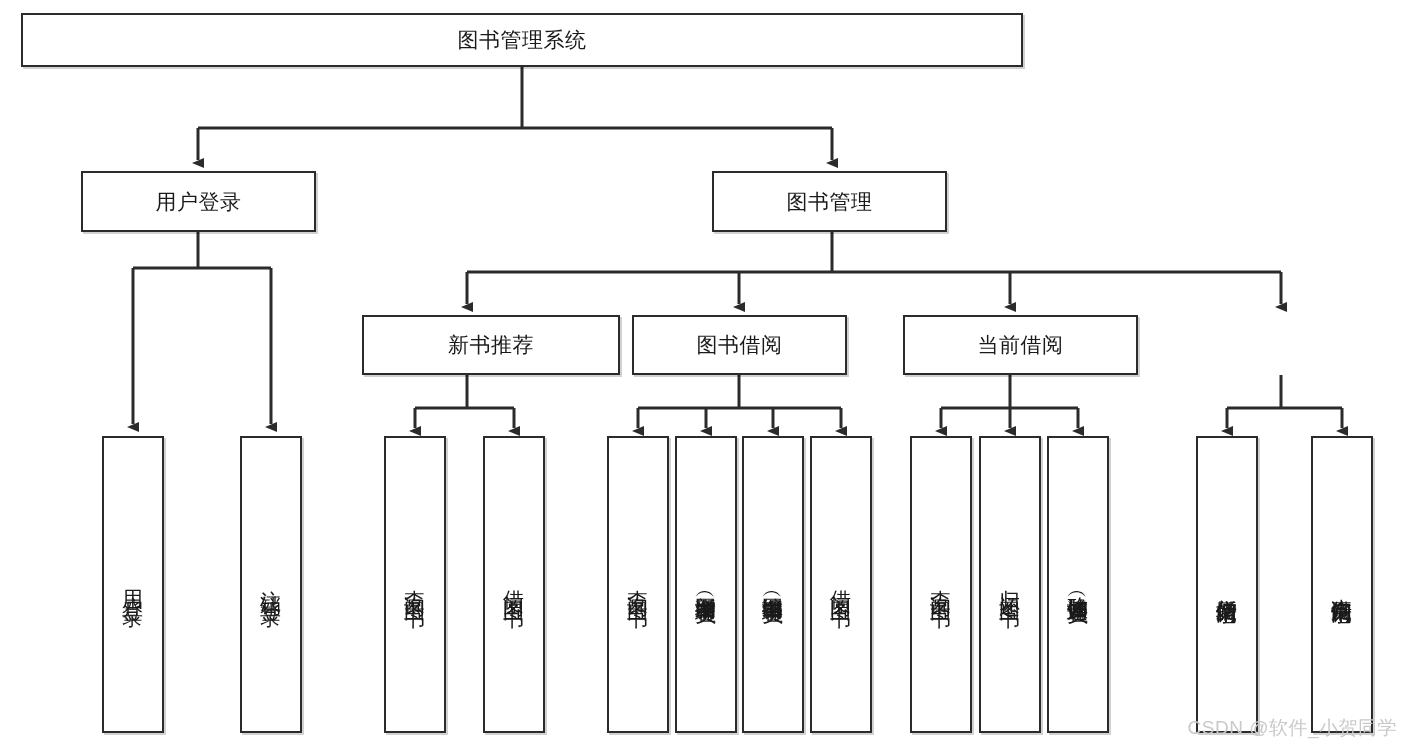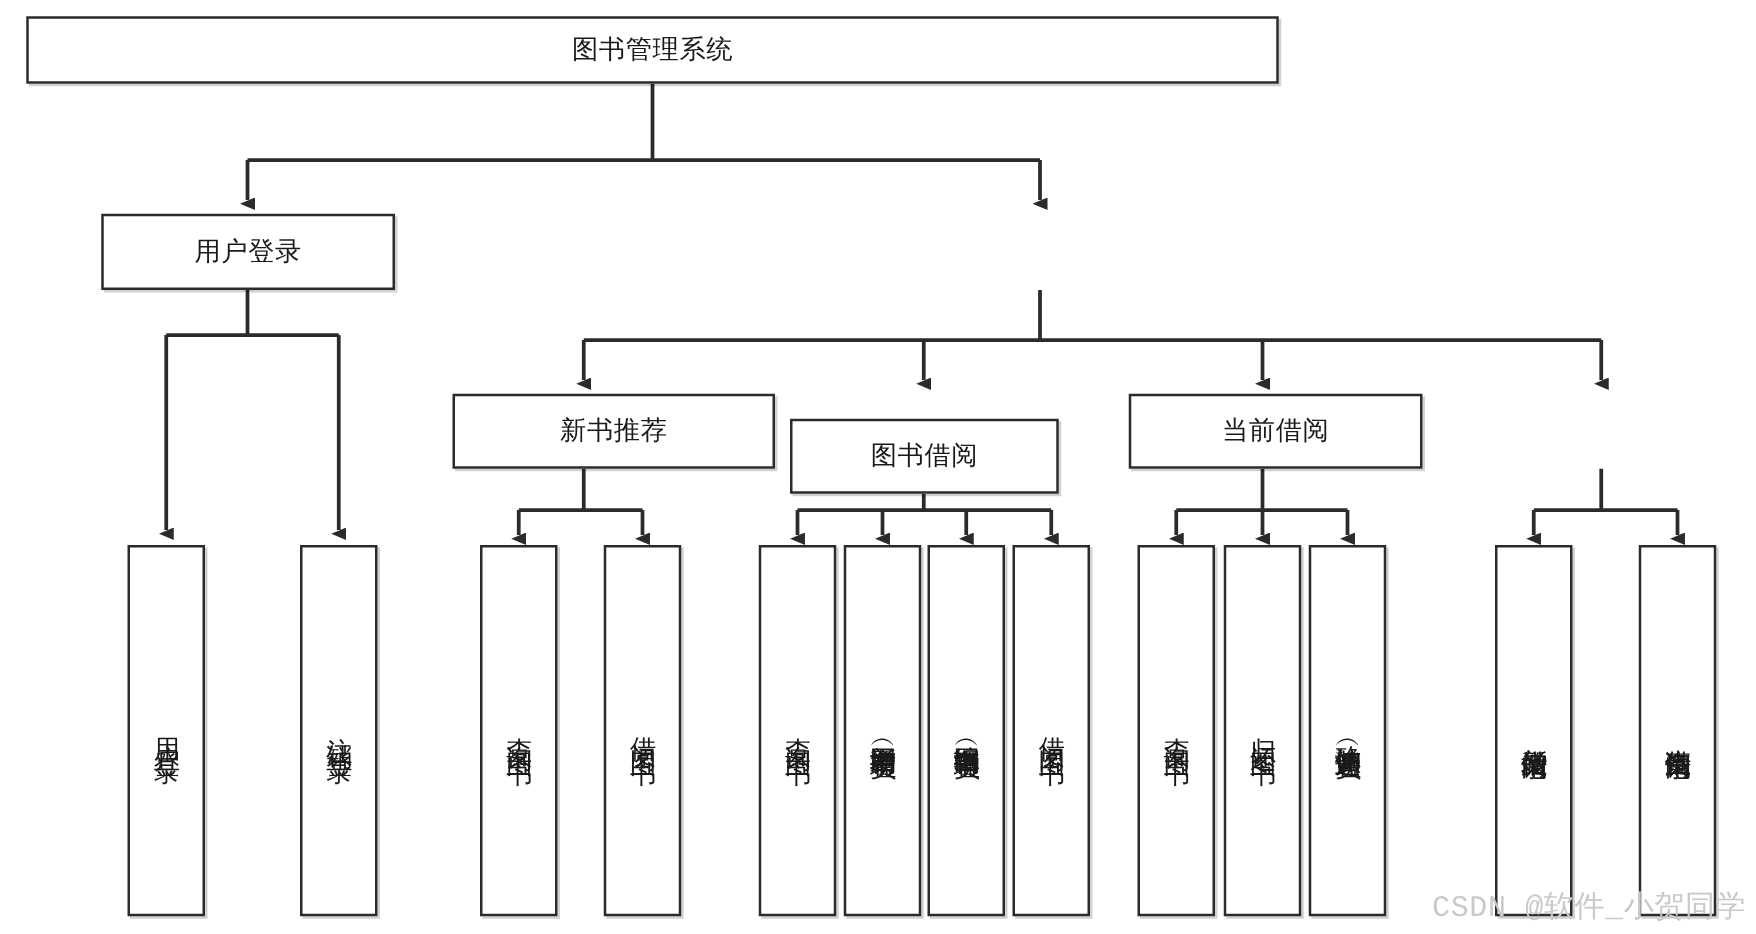--- a/index.html
+++ b/index.html
@@ -54,25 +54,24 @@
     white-space: nowrap;
     text-align: center;
   }
   .node.vert.tight .label {
     letter-spacing: 1px;
   }
   .watermark {
     position: absolute;
     right: 8px;
     bottom: 6px;
-    font-size: 24px;
+    font-size: 19px;
     color: #c9c9c9;
     letter-spacing: 0.5px;
     white-space: nowrap;
-    font-family: Liberation Mono, monospace;
   }
 </style>
 </head>
 <body>
 
 <div id="canvas">
 
   <svg id="wires" viewBox="0 0 1405 747">
     <defs>
       <marker id="arrow" markerWidth="10" markerHeight="12" refX="2" refY="6" orient="auto" markerUnits="userSpaceOnUse">
@@ -123,25 +122,28 @@
     </g>
   </svg>
 
   <div class="node horiz" style="left:21px; top:13px; width:1002px; height:54px;">
     <span class="label">图书管理系统</span>
   </div>
 
   <div class="node horiz" style="left:81px; top:171px; width:235px; height:61px;">
     <span class="label">用户登录</span>
   </div>
+  <div class="node horiz" style="left:712px; top:171px; width:235px; height:61px;">
+    <span class="label">图书管理</span>
+  </div>
 
   <div class="node horiz" style="left:362px; top:315px; width:258px; height:60px;">
     <span class="label">新书推荐</span>
   </div>
-  <div class="node horiz" style="left:632px; top:315px; width:215px; height:60px;margin-top:20px;">
+  <div class="node horiz" style="left:632px; top:315px; width:215px; height:60px;">
     <span class="label">图书借阅</span>
   </div>
   <div class="node horiz" style="left:903px; top:315px; width:235px; height:60px;">
     <span class="label">当前借阅</span>
   </div>
 
   <div class="node vert" style="left:102px; top:436px; width:62px; height:297px;">
     <span class="label">用户登录</span>
   </div>
   <div class="node vert" style="left:240px; top:436px; width:62px; height:297px;">

